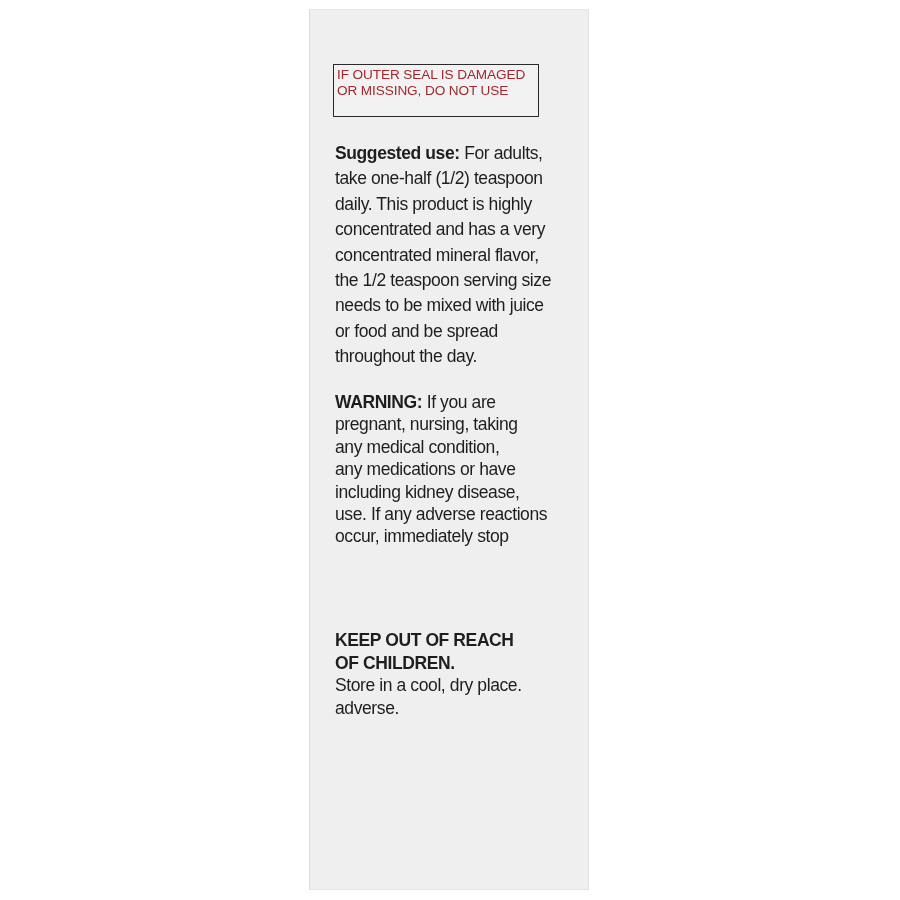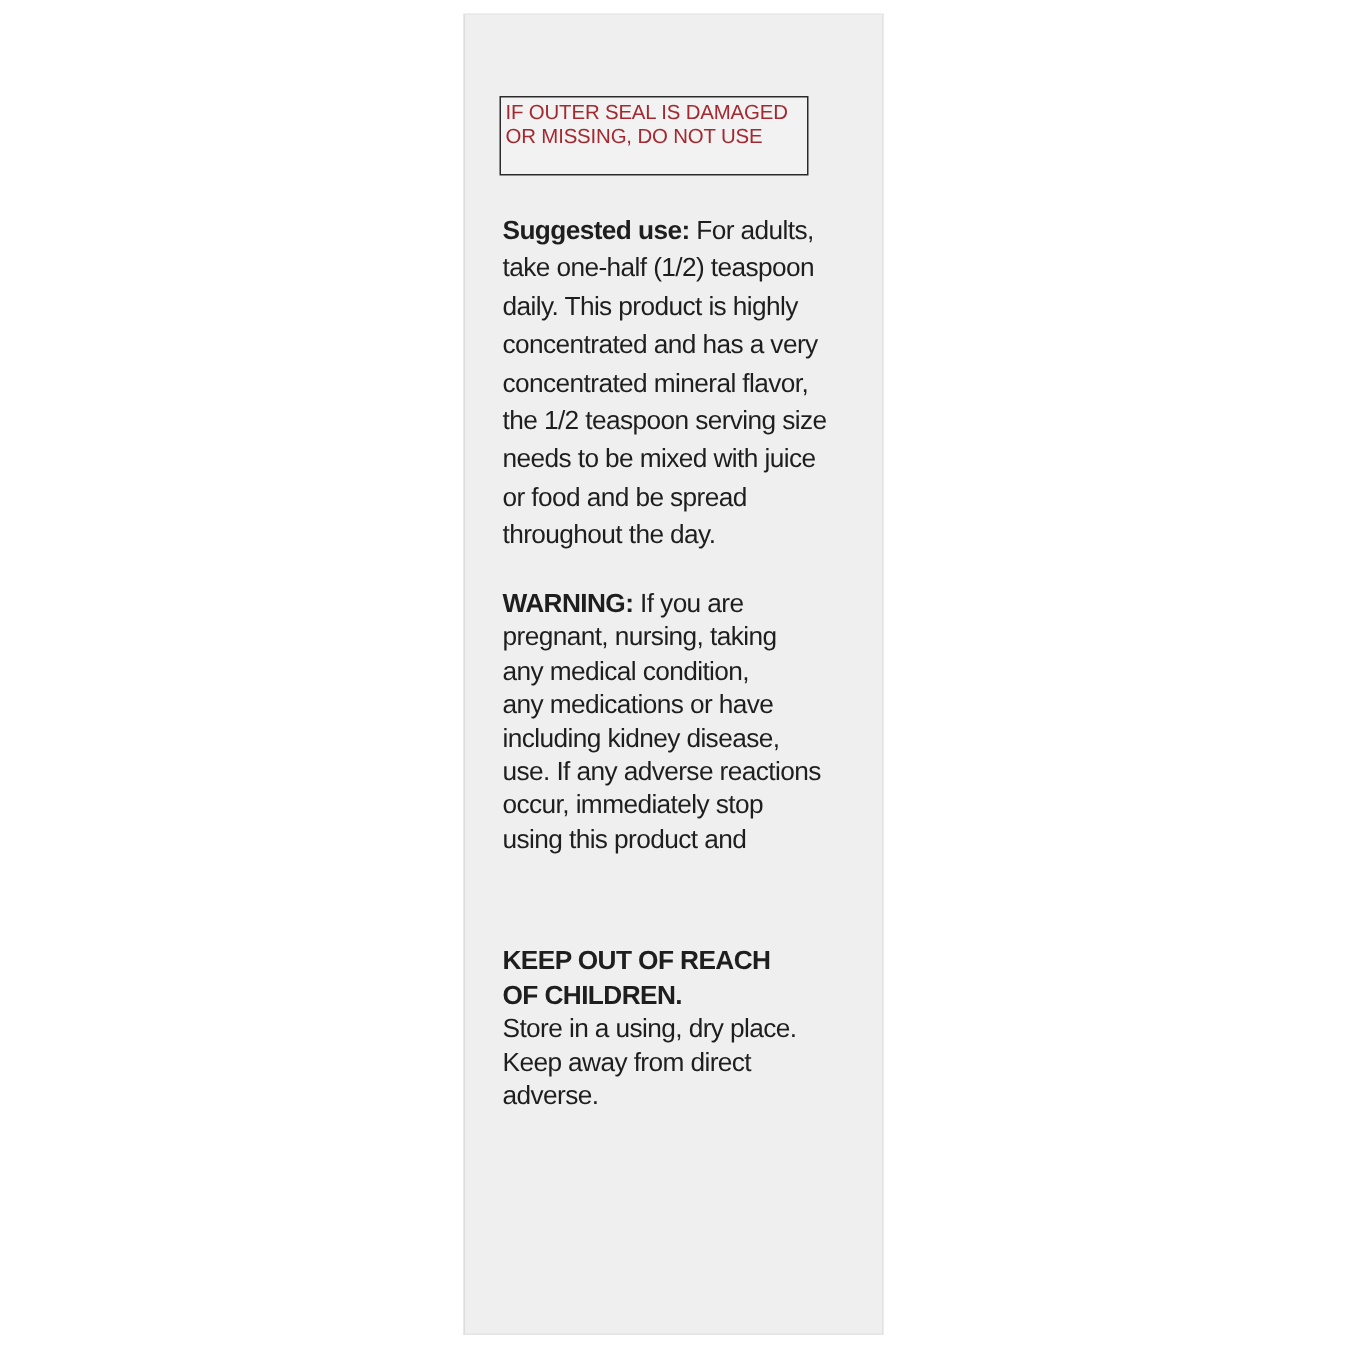--- a/index.html
+++ b/index.html
@@ -87,22 +87,20 @@
 </div>
 
 <div class="section" id="warning">
   <span class="line"><span class="bold">WARNING:</span><span> If you are</span></span>
   <span class="line">pregnant, nursing, taking</span>
   <span class="line">any medical condition,</span>
   <span class="line">any medications or have</span>
   <span class="line">including kidney disease,</span>
   <span class="line">use. If any adverse reactions</span>
   <span class="line">occur, immediately stop</span>
-  <span class="line">using this product and</span>
 </div>
 
 <div class="section" id="storage">
   <span class="line bold">KEEP OUT OF REACH</span>
   <span class="line bold">OF CHILDREN.</span>
-  <span class="line">Store in a using, dry place.</span>
-  <span class="line">Keep away from direct</span>
+  <span class="line">Store in a cool, dry place.</span>
   <span class="line">adverse.</span>
 </div>
 
 </body></html>

